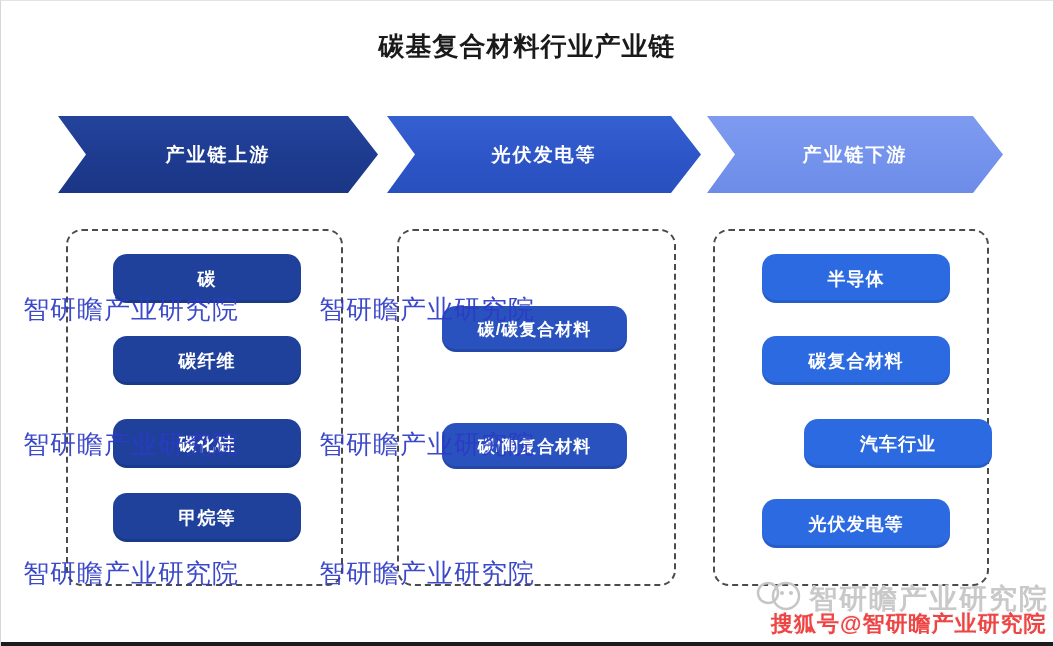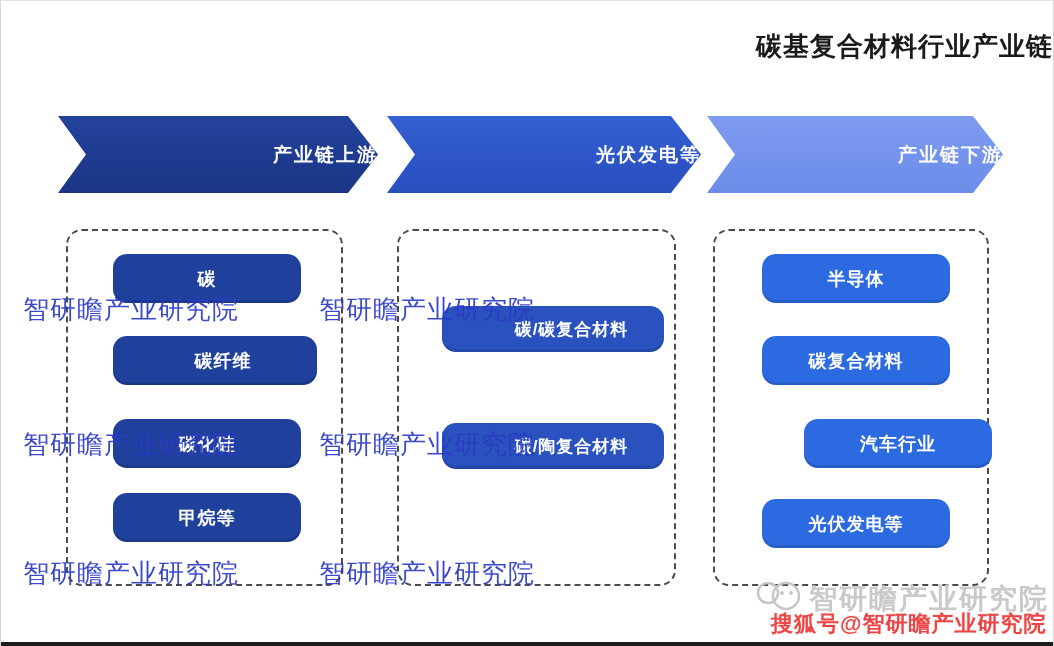--- a/index.html
+++ b/index.html
@@ -12,28 +12,28 @@
     border-left:1px solid #d6d6d6;
     border-right:1px solid #d6d6d6;
     border-top:1px solid #e3e3e3;
     box-sizing:border-box;
   }
   .bottom-rule{
     position:absolute;left:0;bottom:0;width:1054px;height:4px;background:#1c1c1c;
   }
   .title{
     position:absolute;left:0;right:0;top:28px;
-    text-align:right;
+    text-align:center;
     font-size:26px;font-weight:700;color:#1a1a1a;
     letter-spacing:1px;
   }
   
   .arrow{
     position:absolute;top:115px;height:77px;
-    display:flex;align-items:center;justify-content:flex-end;
+    display:flex;align-items:center;justify-content:center;
     clip-path:polygon(0 0, calc(100% - 30px) 0, 100% 50%, calc(100% - 30px) 100%, 0 100%, 28px 50%);
     color:#ffffff;font-size:19px;font-weight:700;letter-spacing:2px;
   }
   .arrow-1{left:57px;width:320px;background:linear-gradient(180deg,#24439c 0%,#1d3a8e 60%,#1b3685 100%);}
   .arrow-2{left:386px;width:314px;background:linear-gradient(180deg,#3560d2 0%,#2c54c6 60%,#2850bd 100%);}
   .arrow-3{left:706px;width:296px;background:linear-gradient(180deg,#7e9bf0 0%,#7392ec 60%,#6c8ce8 100%);}
   
   .group{
     position:absolute;top:228px;height:357px;
     border:2px dashed #4b4b4b;border-radius:16px;
@@ -44,23 +44,23 @@
   .group-down{left:712px;width:276px;}
   
   .item{
     position:absolute;
     display:flex;align-items:center;justify-content:center;
     border-radius:14px;
     color:#ffffff;font-weight:700;font-size:18px;letter-spacing:1px;
     z-index:2;
   }
   .item-up{left:45px;width:188px;height:49px;background:#1f419c;box-shadow:inset 0 -3px 0 rgba(0,0,0,0.12);}
-  .item-mid{left:43px;width:185px;height:46px;background:#2a52bf;box-shadow:inset 0 -3px 0 rgba(0,0,0,0.12);font-size:17px;padding-left:37px;}
+  .item-mid{left:43px;width:185px;height:46px;background:#2a52bf;box-shadow:inset 0 -3px 0 rgba(0,0,0,0.12);font-size:17px;}
   .item-down{left:47px;width:188px;height:49px;background:#2c6ae2;box-shadow:inset 0 -3px 0 rgba(0,0,0,0.12);}
-  .up-0{top:23px;} .up-1{top:105px;padding-left:16px;} .up-2{top:188px;} .up-3{top:262px;}
+  .up-0{top:23px;} .up-1{top:105px;} .up-2{top:188px;} .up-3{top:262px;}
   .mid-0{top:75px;} .mid-1{top:192px;}
   .down-0{top:23px;} .down-1{top:105px;} .down-2{top:188px;margin-left:42px;} .down-3{top:268px;}
   
   .watermark{
     position:absolute;
     font-family:"Liberation Serif", serif;
     font-size:26px;color:#2c3ac5;letter-spacing:1px;font-weight:400;
     z-index:5;opacity:0.92;white-space:nowrap;
   }
   .wm-r1{top:291px;} .wm-r2{top:426px;} .wm-r3{top:555px;}

